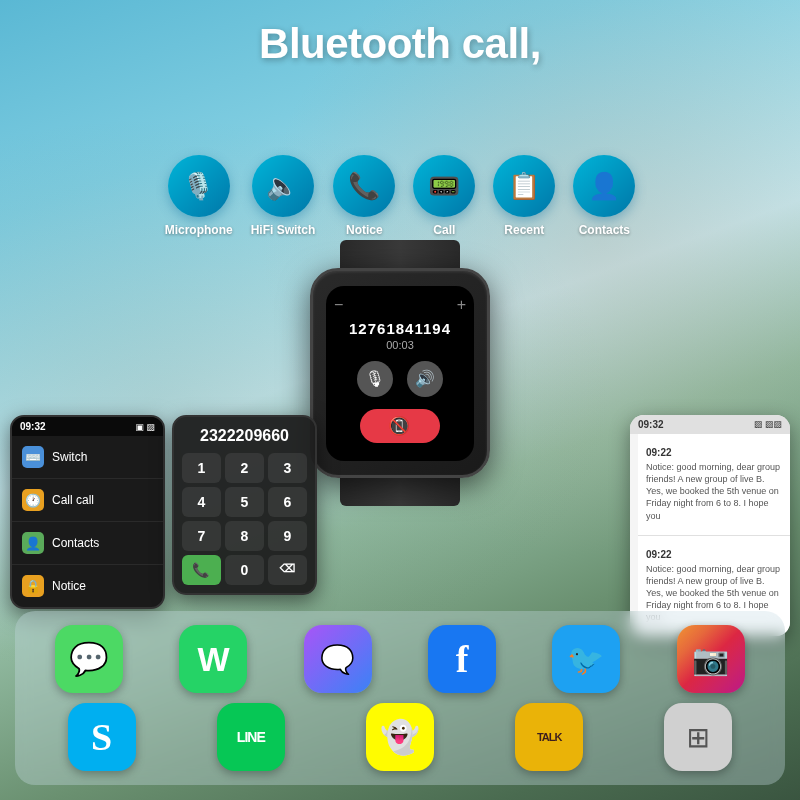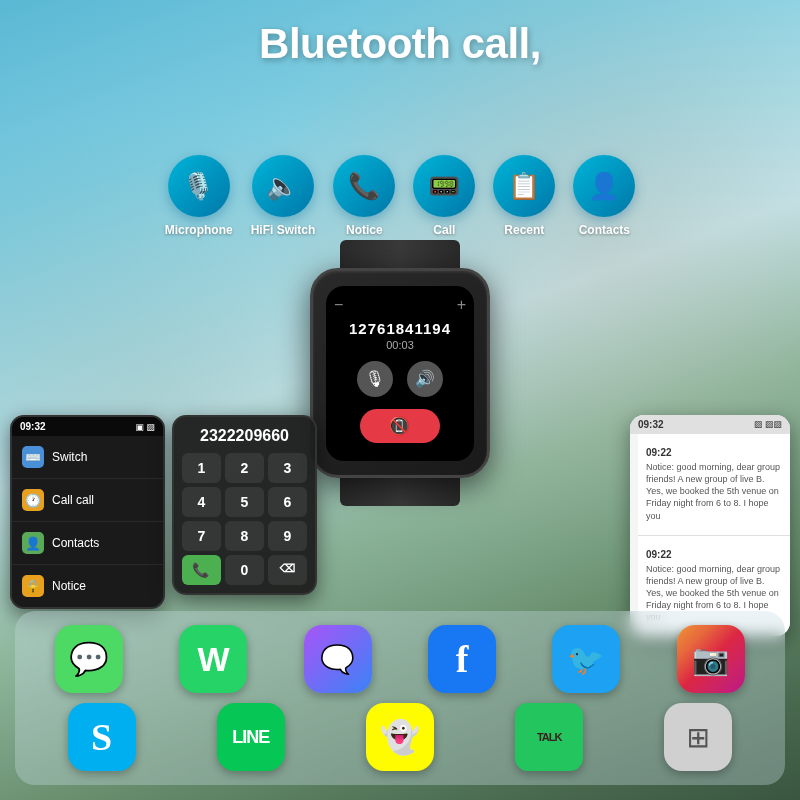--- a/index.html
+++ b/index.html
@@ -474,28 +474,28 @@
       <span style="font-size:30px;">📷</span>
     </div>
   </div>
   <div class="apps-row">
 
     <div class="app-icon" style="background:#00aff0;">
       <span style="font-size:38px;color:white;font-weight:900;font-family:serif;">S</span>
     </div>
 
     <div class="app-icon" style="background:#06c755;">
-      <span style="font-size:18px;color:white;font-weight:900;letter-spacing:-1px;">LINE</span>
+      <span style="font-size:14px;color:white;font-weight:900;letter-spacing:-1px;">LINE</span>
     </div>
 
     <div class="app-icon" style="background:#fffc00;">
       <span style="font-size:32px;">👻</span>
     </div>
 
-    <div class="app-icon" style="background:#22c55e;border-radius:13px;">
+    <div class="app-icon" style="background:#eab308;">
       <span style="font-size:11px;font-weight:900;color:#3c1e1e;letter-spacing:-1px;">TALK</span>
     </div>
 
     <div class="app-icon" style="background:#d0d0d0;">
       <span style="font-size:28px;color:#555;">⊞</span>
     </div>
   </div>
 </div>
 
 </body></html>

